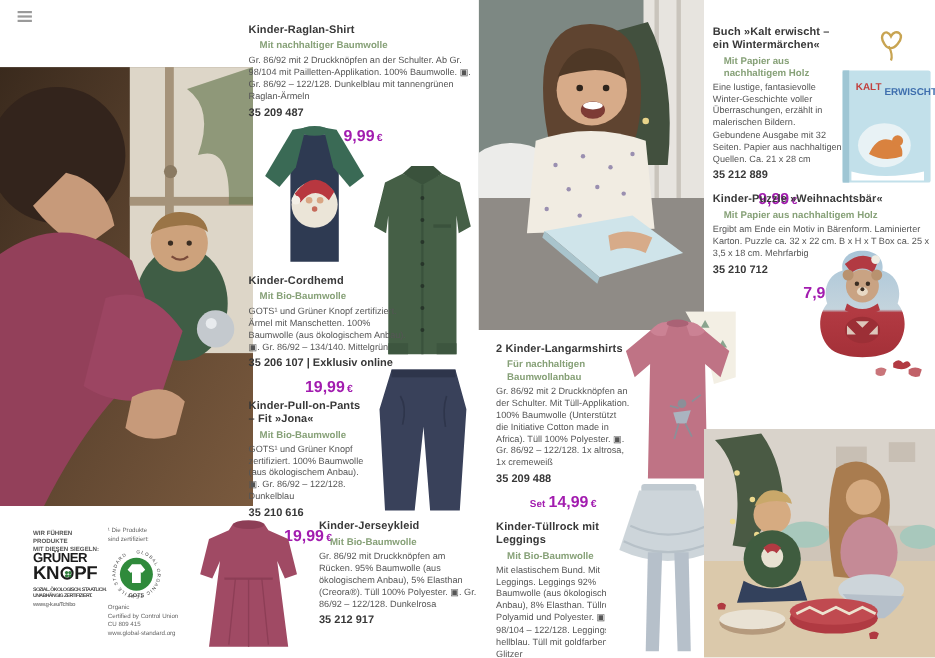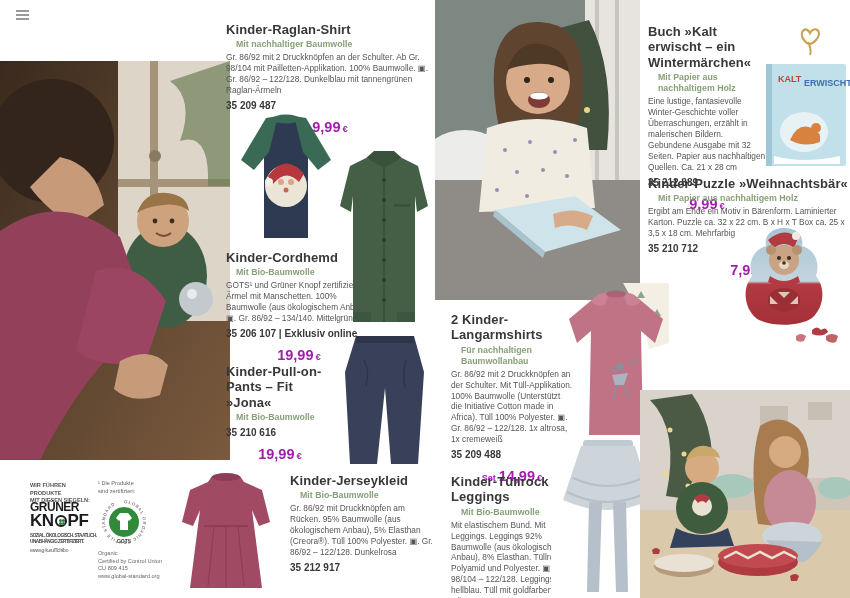--- a/index.html
+++ b/index.html
@@ -1,21 +1,21 @@
 <!DOCTYPE html>
 <html><head>
 <meta charset="utf-8">
 <style>
   html,body{margin:0;padding:0;background:#ffffff;}
   #page{position:relative;width:850px;height:598px;background:#ffffff;overflow:hidden;
         font-family:"Liberation Sans",sans-serif;color:#4f4f4f;}
   .abs{position:absolute;}
   
   .product{position:absolute;}
-  .p-title{font-size:13px;font-weight:bold;color:#383838;line-height:1.18;margin:0 0 2px 0;letter-spacing:.1px;}
+  .p-title{font-size:10px;font-weight:bold;color:#383838;line-height:1.18;margin:0 0 2px 0;letter-spacing:.1px;}
   .p-sub{font-size:8.8px;font-weight:bold;color:#87a178;line-height:1.25;margin:0 0 2px 0;padding-left:10px;}
   .p-desc{font-size:8.3px;line-height:1.32;margin:0;color:#555555;}
   .p-art{font-size:10px;font-weight:bold;color:#383838;margin-top:4px;}
   .p-price{font-size:14.5px;font-weight:bold;color:#a21caf;margin-top:8px;text-align:center;}
   .p-price .cur{font-size:9.5px;margin-left:2px;}
   .p-price .prefix{font-size:9px;margin-right:3px;}
   
   .photo{position:absolute;overflow:hidden;}
   svg{display:block;}
   
@@ -130,20 +130,21 @@
     <svg width="108" height="140" viewBox="0 0 108 140">
       <path d="M26 6 H84 L94 42 L88 134 H61 L55 58 L47 134 H20 L15 42 Z" fill="#39415a"></path>
       <rect x="26" y="6" width="58" height="7" fill="#2e354b"></rect>
       <path d="M34 30 q6 10 2 26 M76 30 q-4 12 -1 28" stroke="#2e354b" stroke-width="1.5" fill="none"></path>
     </svg>
   </div>
 
   <section class="product" style="left:226px;top:364px;width:108px;">
     <h3 class="p-title">Kinder-Pull-on-Pants – Fit »Jona«</h3>
     <div class="p-sub">Mit Bio-Baumwolle</div>
+    <p class="p-desc">GOTS¹ und Grüner Knopf zertifiziert. 100% Baumwolle (aus ökologischem Anbau). ▣. Gr. 86/92 – 122/128. Dunkelblau</p>
     <div class="p-art">35 210 616</div>
     <div class="p-price"><span>19,99</span><span class="cur">€</span></div>
   </section>
 
   <div class="photo" style="left:166px;top:468px;width:120px;height:128px;">
     <svg width="120" height="128" viewBox="0 0 120 128">
       <path d="M46 8 H74 L78 14 L96 22 L104 54 L93 58 L86 42 L96 120 H24 L34 42 L27 58 L16 54 L24 22 L42 14 Z" fill="#a04a64"></path>
       <path d="M38 58 H82" stroke="#8d3e56" stroke-width="2"></path>
       <path d="M48 58 l-6 60 M60 58 l0 62 M72 58 l6 60" stroke="#8d3e56" stroke-width="1.2" fill="none"></path>
       <ellipse cx="60" cy="9" rx="14" ry="4" fill="#8d3e56"></ellipse>

